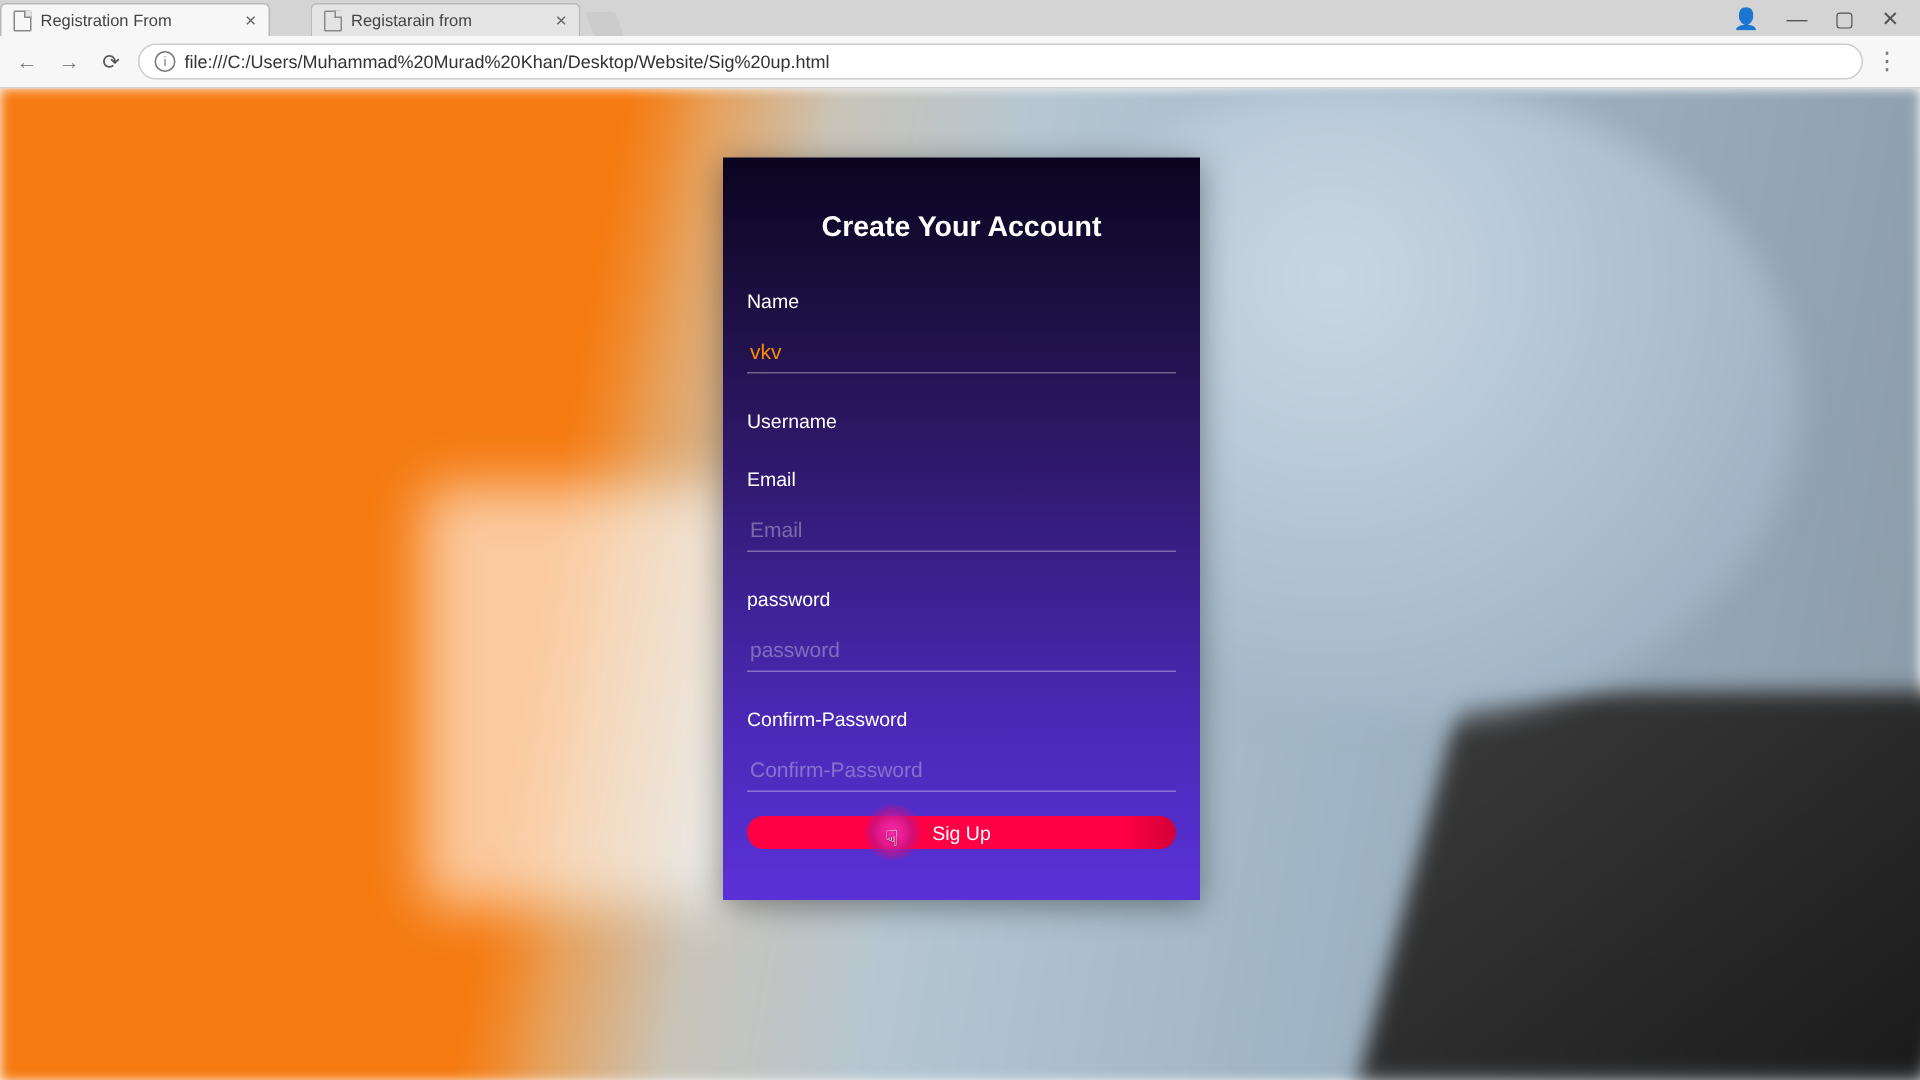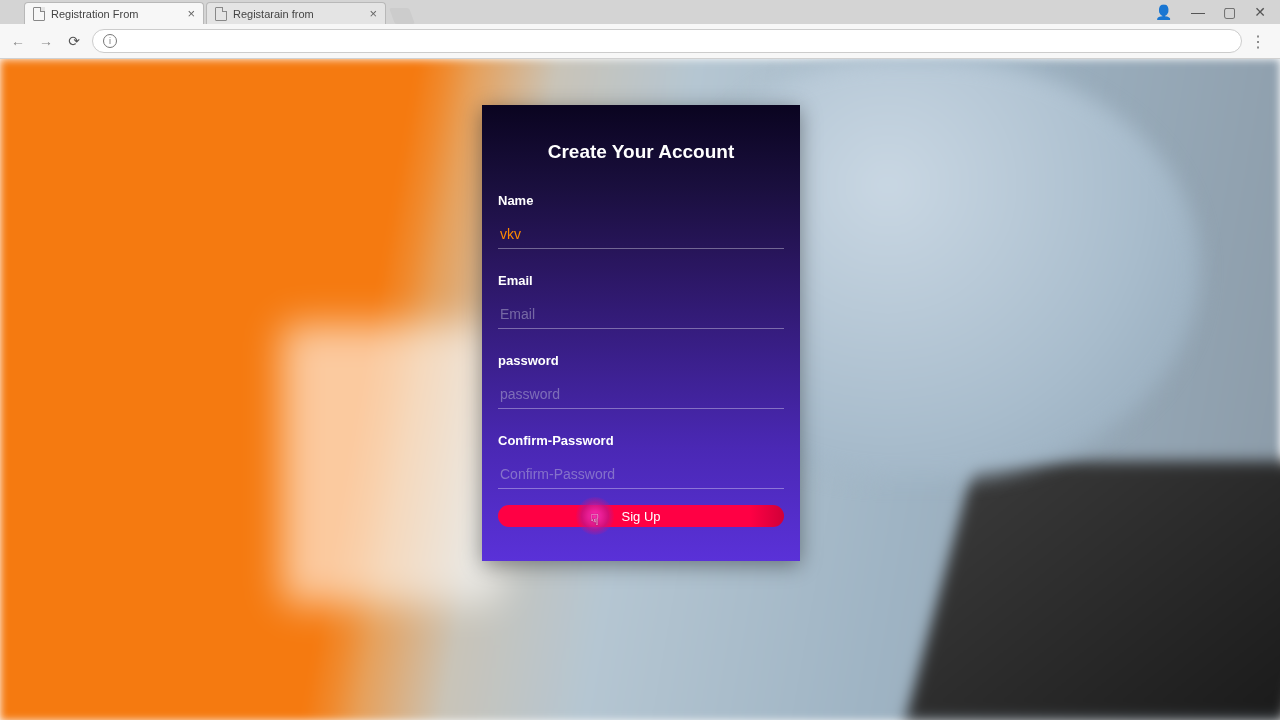--- a/index.html
+++ b/index.html
@@ -13,41 +13,42 @@
 
   
   .browser-top {
     background: #f2f2f2;
     border-bottom: 1px solid #d0d0d0;
   }
   .tab-strip {
     height: 24px;
     display: flex;
     align-items: flex-end;
-    padding-left: 24px;
+    padding-left: 0;
     background: #d4d4d4;
   }
   .tab {
     height: 22px;
     width: 180px;
     background: #f7f7f7;
     border: 1px solid #b8b8b8;
     border-bottom: none;
     border-top-left-radius: 4px;
     border-top-right-radius: 4px;
     display: flex;
     align-items: center;
     padding: 0 8px;
     font-size: 11px;
     color: #444;
     position: relative;
     margin-right: 2px;
   }
   .tab.inactive {
     background: #e4e4e4;
+    margin-left: 25px;
   }
   .tab .file-icon {
     width: 12px;
     height: 14px;
     border: 1px solid #888;
     border-radius: 1px;
     margin-right: 6px;
     position: relative;
   }
   .tab .file-icon::after {
@@ -189,21 +190,21 @@
     text-align: center;
     font-size: 19px;
     font-weight: 700;
     margin-bottom: 30px;
   }
   .field {
     margin-bottom: 24px;
   }
   .field-label {
     font-size: 13px;
-    font-weight: 700;
+    font-weight: 400;
     margin-bottom: 14px;
     display: block;
   }
   .field-input {
     width: 100%;
     background: transparent;
     border: none;
     border-bottom: 1px solid rgba(255,255,255,0.35);
     color: #ff8a00;
     font-size: 14px;
@@ -267,40 +268,42 @@
       <span class="close">×</span>
     </div>
     <div class="new-tab"></div>
   </div>
   <div class="addr-bar">
     <div class="nav-btn">←</div>
     <div class="nav-btn">→</div>
     <div class="nav-btn reload">⟳</div>
     <div class="url-box">
       <span class="info">i</span>
+      <span>file:///C:/Users/Muhammad%20Murad%20Khan/Desktop/Website/Sig%20up.html</span>
     </div>
     <div class="right-icons">
       <span>⋮</span>
     </div>
   </div>
 </div>
 
 <div class="page">
   <div class="bg"></div>
   <div class="shirt"></div>
 
   <div class="form-card">
     <div class="form-title">Create Your Account</div>
 
     <div class="field">
       <label class="field-label">Name</label>
       <input class="field-input" type="text" value="vkv" style="">
     </div>
 
     <div class="field">
+      <label class="field-label">Username</label>
     </div>
 
     <div class="field">
       <label class="field-label">Email</label>
       <input class="field-input" type="text" placeholder="Email" style="">
     </div>
 
     <div class="field">
       <label class="field-label">password</label>
       <input class="field-input" type="password" placeholder="password" style="">

